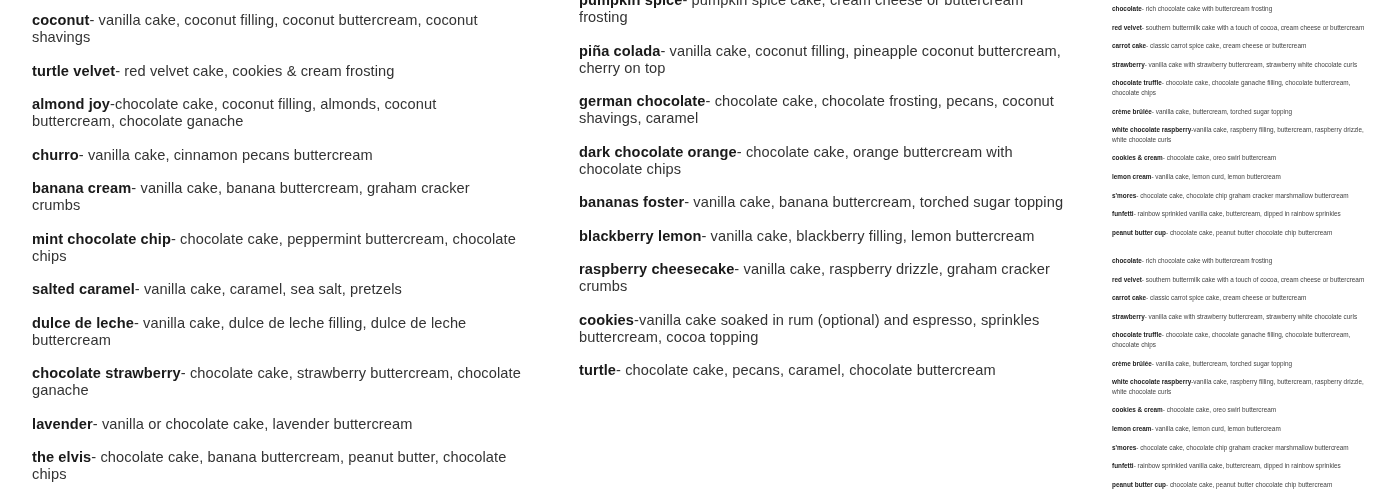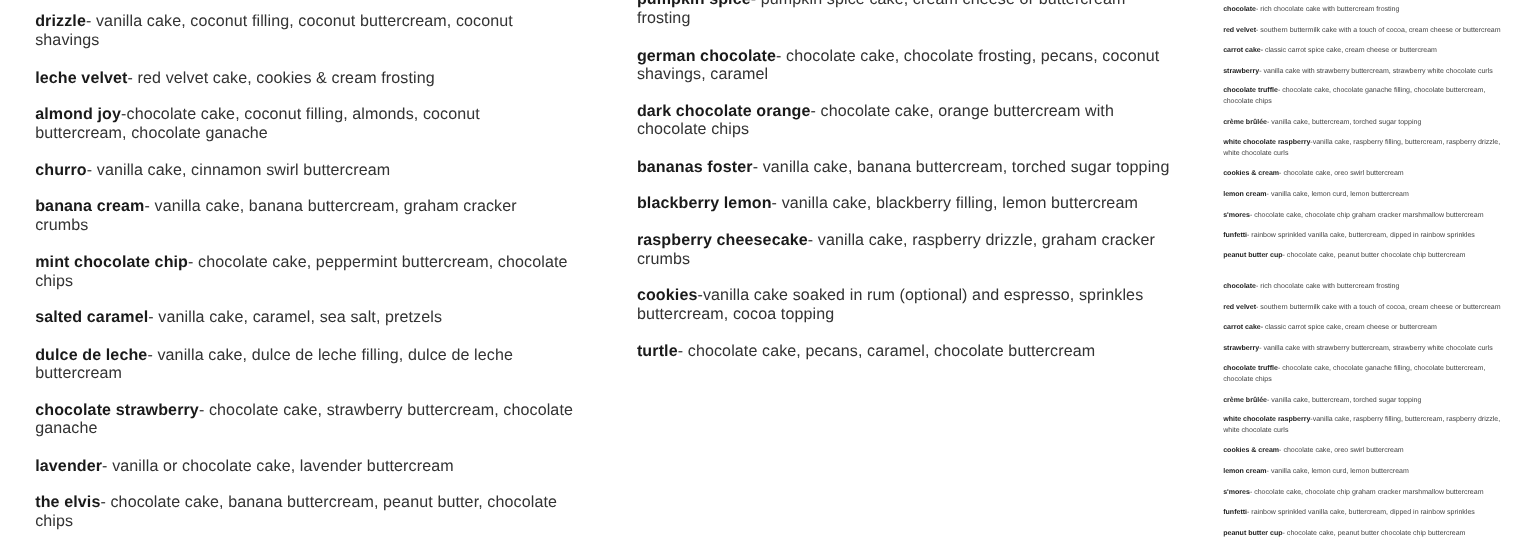--- a/index.html
+++ b/index.html
@@ -59,36 +59,37 @@
     }
     .mini-item .name {
       font-weight: bold;
       color: #1a1a1a;
     }
   </style>
 </head>
 <body>
 
 <div class="col col-left">
-  <div class="item"><span class="name">drizzle</span><span class="desc">- </span><span class="desc">vanilla cake, coconut filling, coconut buttercream, coconut shavings</span></div>
-  <div class="item"><span class="name">leche velvet</span><span class="desc">- </span><span class="desc">red velvet cake, cookies &amp; cream frosting</span></div>
+  <div class="item"><span class="name">coconut</span><span class="desc">- </span><span class="desc">vanilla cake, coconut filling, coconut buttercream, coconut shavings</span></div>
+  <div class="item"><span class="name">turtle velvet</span><span class="desc">- </span><span class="desc">red velvet cake, cookies &amp; cream frosting</span></div>
   <div class="item"><span class="name">almond joy</span><span class="desc">-</span><span class="desc">chocolate cake, coconut filling, almonds, coconut buttercream, chocolate ganache</span></div>
-  <div class="item"><span class="name">churro</span><span class="desc">- </span><span class="desc">vanilla cake, cinnamon swirl buttercream</span></div>
+  <div class="item"><span class="name">churro</span><span class="desc">- </span><span class="desc">vanilla cake, cinnamon pecans buttercream</span></div>
   <div class="item"><span class="name">banana cream</span><span class="desc">- </span><span class="desc">vanilla cake, banana buttercream, graham cracker crumbs</span></div>
   <div class="item"><span class="name">mint chocolate chip</span><span class="desc">- </span><span class="desc">chocolate cake, peppermint buttercream, chocolate chips</span></div>
   <div class="item"><span class="name">salted caramel</span><span class="desc">- </span><span class="desc">vanilla cake, caramel, sea salt, pretzels</span></div>
   <div class="item"><span class="name">dulce de leche</span><span class="desc">- </span><span class="desc">vanilla cake, dulce de leche filling, dulce de leche buttercream</span></div>
   <div class="item"><span class="name">chocolate strawberry</span><span class="desc">- </span><span class="desc">chocolate cake, strawberry buttercream, chocolate ganache</span></div>
   <div class="item"><span class="name">lavender</span><span class="desc">- </span><span class="desc">vanilla or chocolate cake, lavender buttercream</span></div>
   <div class="item"><span class="name">the elvis</span><span class="desc">- </span><span class="desc">chocolate cake, banana buttercream, peanut butter, chocolate chips</span></div>
 
 </div>
 
 <div class="col col-mid">
   <div class="item"><span class="name">pumpkin spice</span><span class="desc">- </span><span class="desc">pumpkin spice cake, cream cheese or buttercream frosting</span></div>
+  <div class="item"><span class="name">piña colada</span><span class="desc">- </span><span class="desc">vanilla cake, coconut filling, pineapple coconut buttercream, cherry on top</span></div>
   <div class="item"><span class="name">german chocolate</span><span class="desc">- </span><span class="desc">chocolate cake, chocolate frosting, pecans, coconut shavings, caramel</span></div>
   <div class="item"><span class="name">dark chocolate orange</span><span class="desc">- </span><span class="desc">chocolate cake, orange buttercream with chocolate chips</span></div>
   <div class="item"><span class="name">bananas foster</span><span class="desc">- </span><span class="desc">vanilla cake, banana buttercream, torched sugar topping</span></div>
   <div class="item"><span class="name">blackberry lemon</span><span class="desc">- </span><span class="desc">vanilla cake, blackberry filling, lemon buttercream</span></div>
   <div class="item"><span class="name">raspberry cheesecake</span><span class="desc">- </span><span class="desc">vanilla cake, raspberry drizzle, graham cracker crumbs</span></div>
   <div class="item"><span class="name">cookies</span><span class="desc">-</span><span class="desc">vanilla cake soaked in rum (optional) and espresso, sprinkles buttercream, cocoa topping</span></div>
   <div class="item"><span class="name">turtle</span><span class="desc">- </span><span class="desc">chocolate cake, pecans, caramel, chocolate buttercream</span></div>
 
 </div>
 

